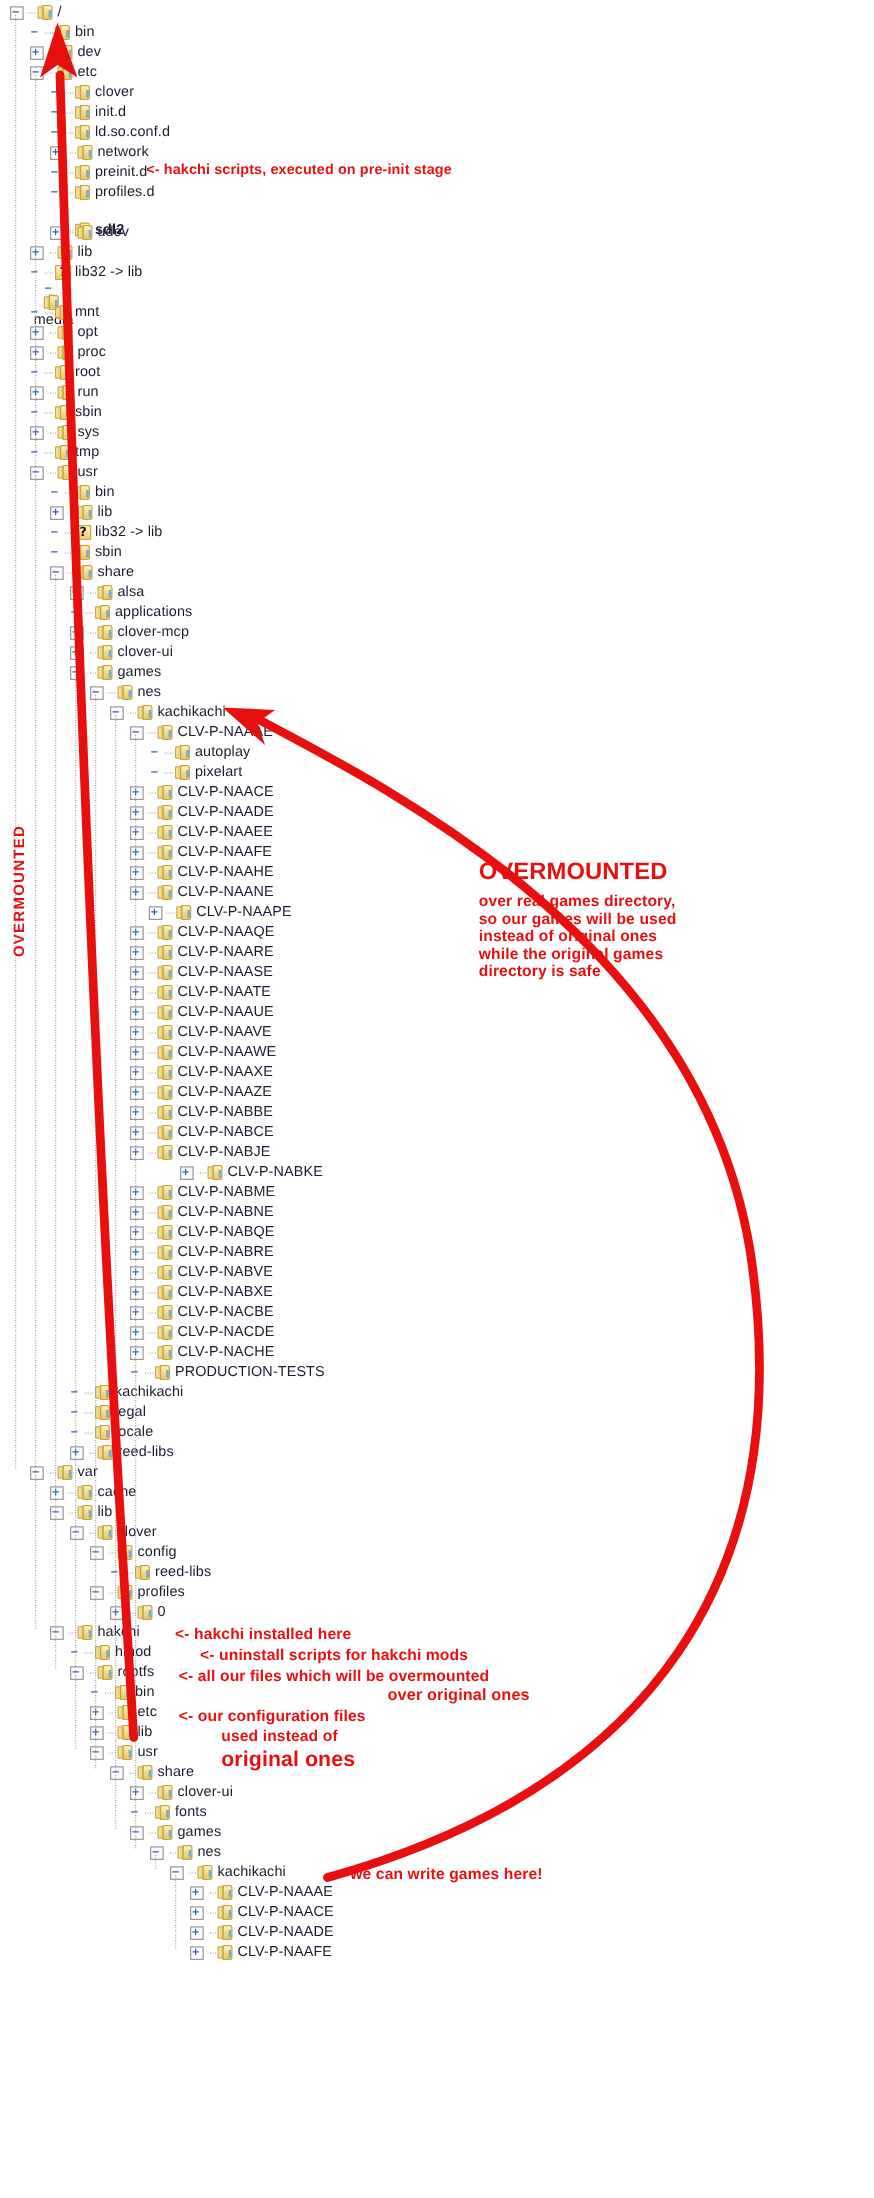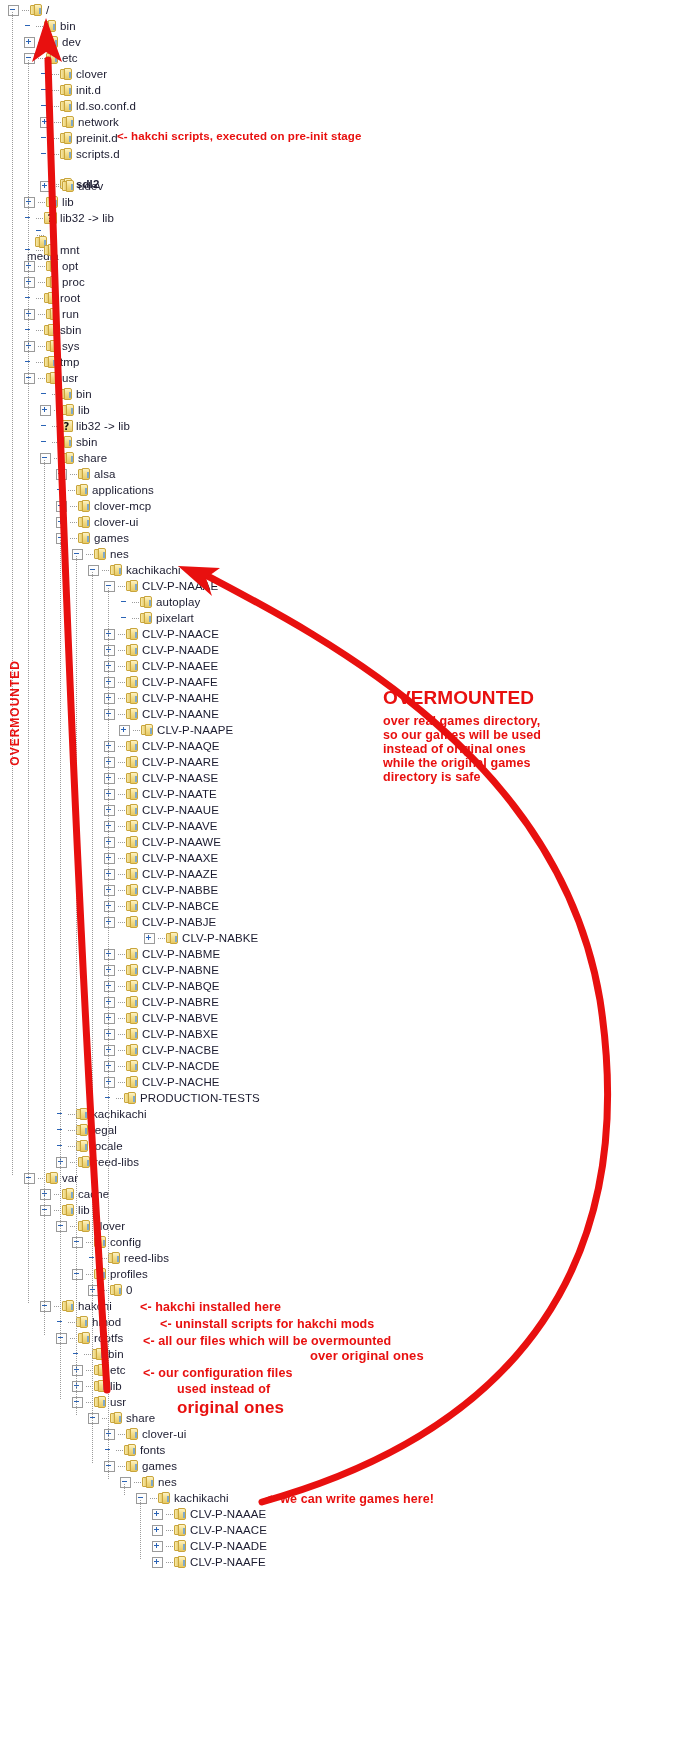--- a/index.html
+++ b/index.html
@@ -155,21 +155,21 @@
       <span class="label">preinit.d</span>
     </div>
     <div class="node" style="left: 40px; top: 146px;">
       <span class="exp none"></span>
       <span class="stub"></span>
       <span class="fold">
         <i></i>
         <b></b>
         <s></s>
       </span>
-      <span class="label">scripts.d</span>
+      <span class="label">profiles.d</span>
     </div>
     <div class="node" style="left: 40px; top: 176px; font-weight: bold;">
       <span class="exp none"></span>
       <span class="stub"></span>
       <span class="fold">
         <i></i>
         <b></b>
         <s></s>
       </span>
       <span class="label">sdl2</span>

